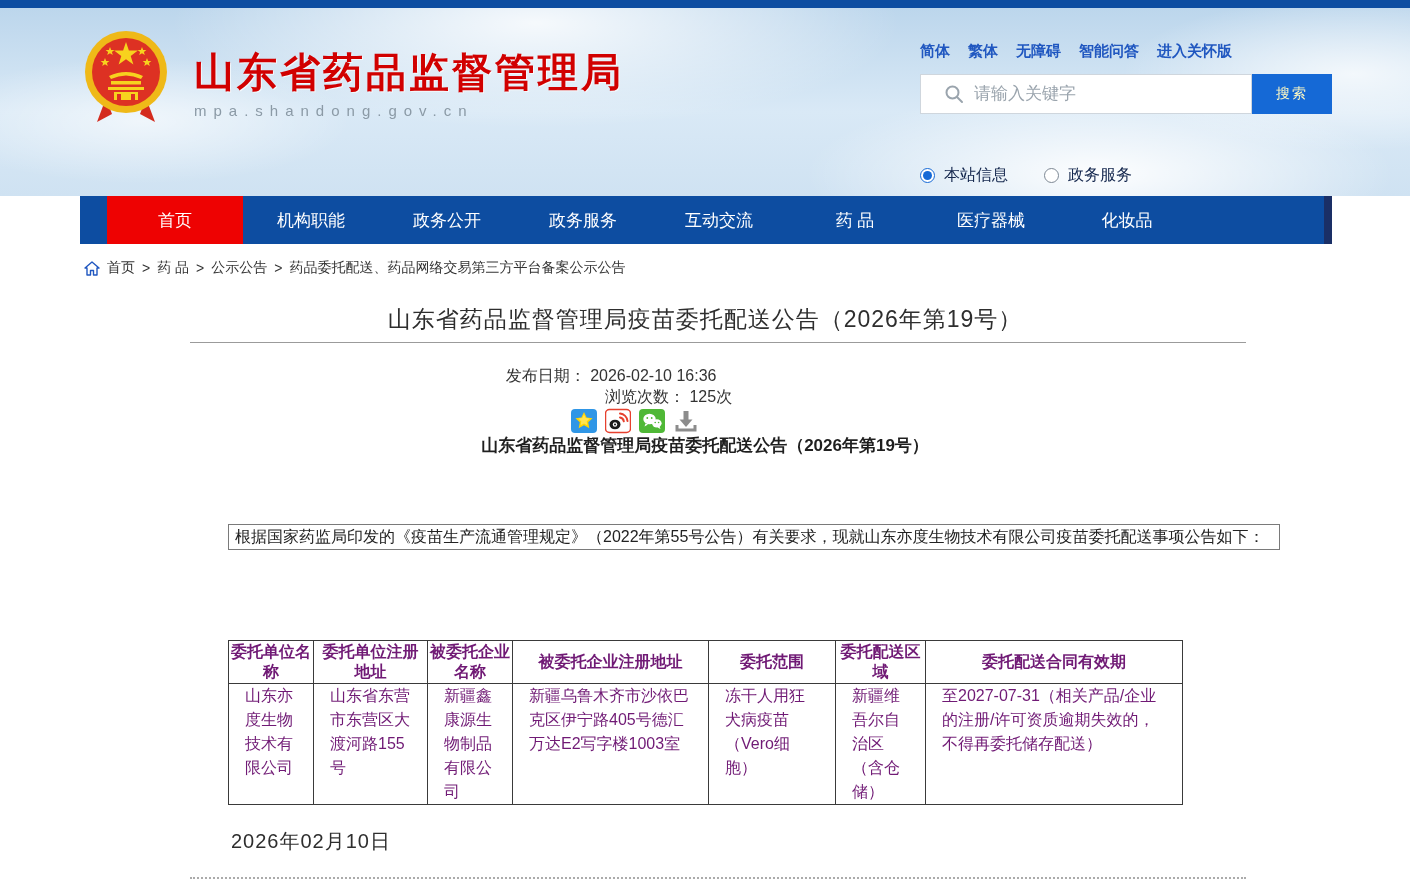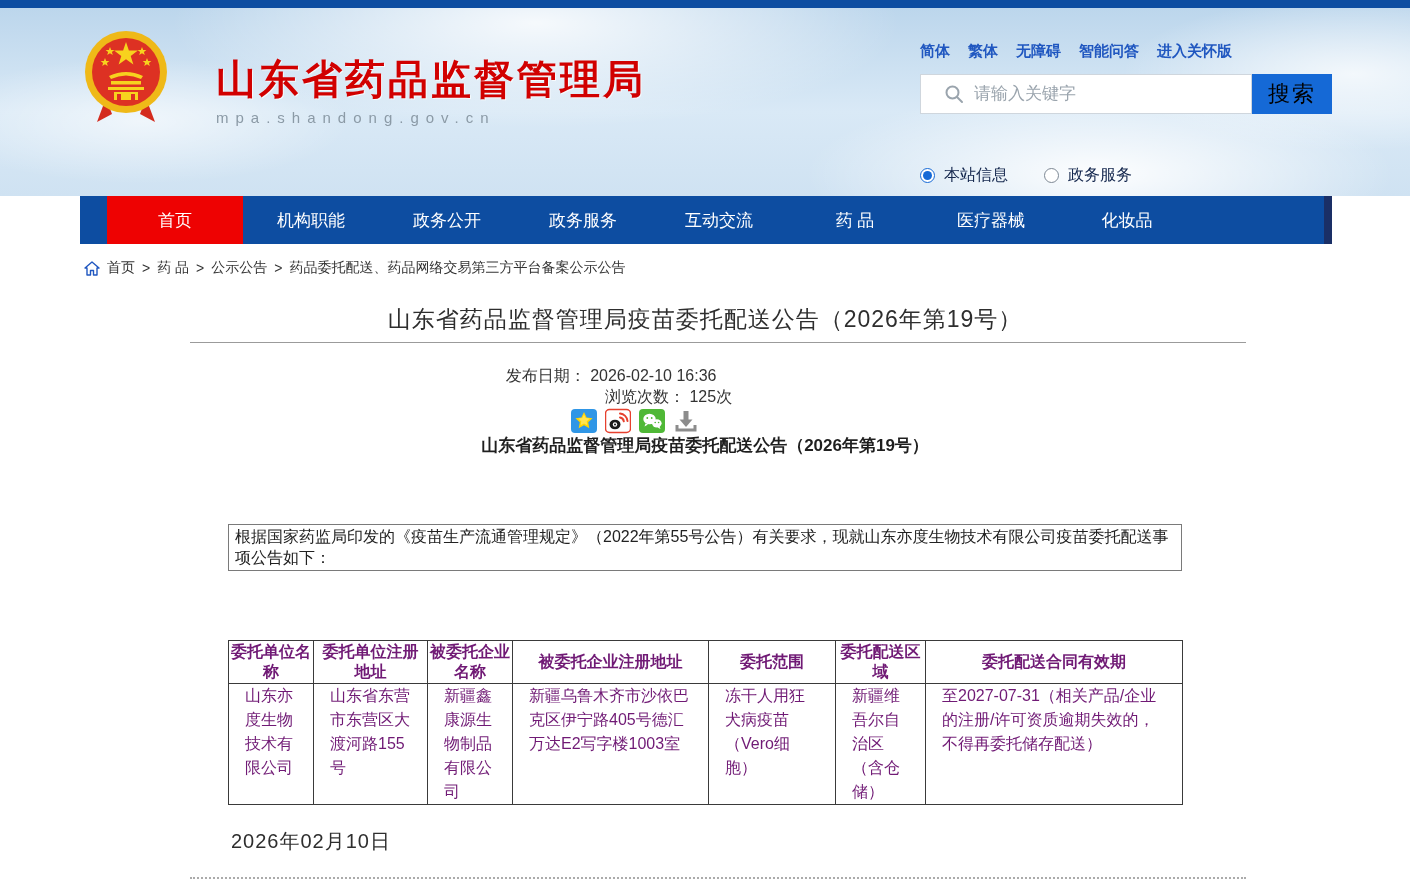--- a/index.html
+++ b/index.html
@@ -13,38 +13,38 @@
   
   .sky {
     position:absolute; top:8px; left:0; width:1410px; height:188px;
     background:
       radial-gradient(ellipse 420px 120px at 78% 88%, rgba(255,255,255,.95), rgba(255,255,255,0) 70%),
       radial-gradient(ellipse 520px 150px at 38% 8%, rgba(255,255,255,.85), rgba(255,255,255,0) 70%),
       radial-gradient(ellipse 330px 110px at 96% 35%, rgba(255,255,255,.75), rgba(255,255,255,0) 70%),
       radial-gradient(ellipse 300px 90px at 10% 60%, rgba(255,255,255,.6), rgba(255,255,255,0) 70%),
       linear-gradient(180deg,#bcd6ec 0%,#d9e9f6 55%,#cfe2f2 100%);
   }
-  .logo-row { position:absolute; top:22px; left:84px; display:flex; align-items:flex-end;gap:22px; }
+  .logo-row { position:absolute; top:22px; left:84px; display:flex; align-items:flex-start; }
   .emblem { width:84px; height:96px; flex:0 0 auto; }
   .brand { margin-left:26px; padding-top:20px; }
   .site-name { font-size:40px; font-weight:bold; color:#d10000; letter-spacing:3px; line-height:1.1;
                text-shadow:1px 1px 0 rgba(255,255,255,.7); }
   .site-url { margin-top:8px; font-size:15px; color:#8b9aa6; letter-spacing:7px; }
   
   .util-links { position:absolute; top:34px; left:920px; display:flex; gap:18px; }
   .util-links span { font-size:15px; color:#2057c0; font-weight:600; cursor:pointer; white-space:nowrap; }
   
   .search-row { position:absolute; top:66px; left:920px; display:flex; }
   .search-box { width:332px; height:40px; background:#fff; border:1px solid #cfd6dd;
                 display:flex; align-items:center; padding:0 23px; }
   .search-box svg { flex:0 0 auto; margin-right:10px; }
   .search-box input { border:none; outline:none; flex:1; font-size:17px; color:#333; background:transparent;
                       font-family:inherit; }
   .search-box input::placeholder { color:#9aa4ad; }
-  .search-btn { width:80px; height:40px; background:#1569d6; color:#000000; font-size:22px;
+  .search-btn { width:80px; height:40px; background:#1569d6; color:#fef9c3; font-size:14px;
                 border:none; cursor:pointer; font-family:inherit; letter-spacing:2px; }
   
   .scope-row { position:absolute; top:126px; left:920px; display:flex; gap:36px; align-items:center; }
   .scope-opt { display:flex; align-items:center; gap:9px; font-size:16px; color:#13264d; cursor:pointer;margin-top:31px; }
   .radio { width:15px; height:15px; border-radius:50%; border:1px solid #7d8894; background:#fff; position:relative; }
   .radio.sel { border:1px solid #1569d6; }
   .radio.sel::after { content:""; position:absolute; inset:2px; border-radius:50%; background:#1569d6; }
   
   .nav { position:absolute; top:196px; left:80px; width:1252px; height:48px;
          background:#0d4da1; display:flex; padding-left:27px; }
@@ -60,21 +60,21 @@
   
   .page-title { position:absolute; top:304px; left:0; width:1410px; text-align:center;
                 font-size:23px; color:#2e2e2e; letter-spacing:1px; }
   .title-line { position:absolute; top:342px; left:190px; width:1056px; height:0; border-top:1px solid #9b9b9b; }
   .meta { position:absolute; top:366px; left:490px; display:flex; align-items:center; font-size:16px; color:#333;flex-direction:column; }
   .meta .views { margin-left:115px; }
   .share { display:flex; align-items:center; gap:8px; margin-left:47px; }
   .share .icn { width:26px; height:26px; cursor:pointer; display:block; }
   .subtitle { position:absolute; top:434px; left:0; width:1410px; text-align:center;
               font-size:17px; font-weight:bold; color:#1f1f1f; }
-  .body-box { position:absolute; top:524px; left:228px; width:954px; border:1px solid #7a7a7a;
+  .body-box { position:absolute; top:524px; left:228px; width:1052px; border:1px solid #7a7a7a;
               padding:1px 10px 2px 6px; font-size:16px; line-height:21px; color:#222; }
   
   .dtable { position:absolute; top:640px; left:228px; width:954px; border-collapse:collapse;
             table-layout:fixed; font-size:16px; color:#701a75; }
   .dtable th, .dtable td { border:1px solid #3a3a3a; }
   .dtable th { font-weight:bold; text-align:center; vertical-align:middle; line-height:20px; padding:1px 2px; height:42px; }
   .dtable td { text-align:left; vertical-align:top; line-height:24px; padding:0 16px; height:72px; }
   
   .doc-date { position:absolute; top:828px; left:231px; font-size:20px; color:#2e2e2e; letter-spacing:1px; }
   .dotted-line { position:absolute; top:877px; left:190px; width:1056px; height:0; border-top:2px dotted #ababab; }

